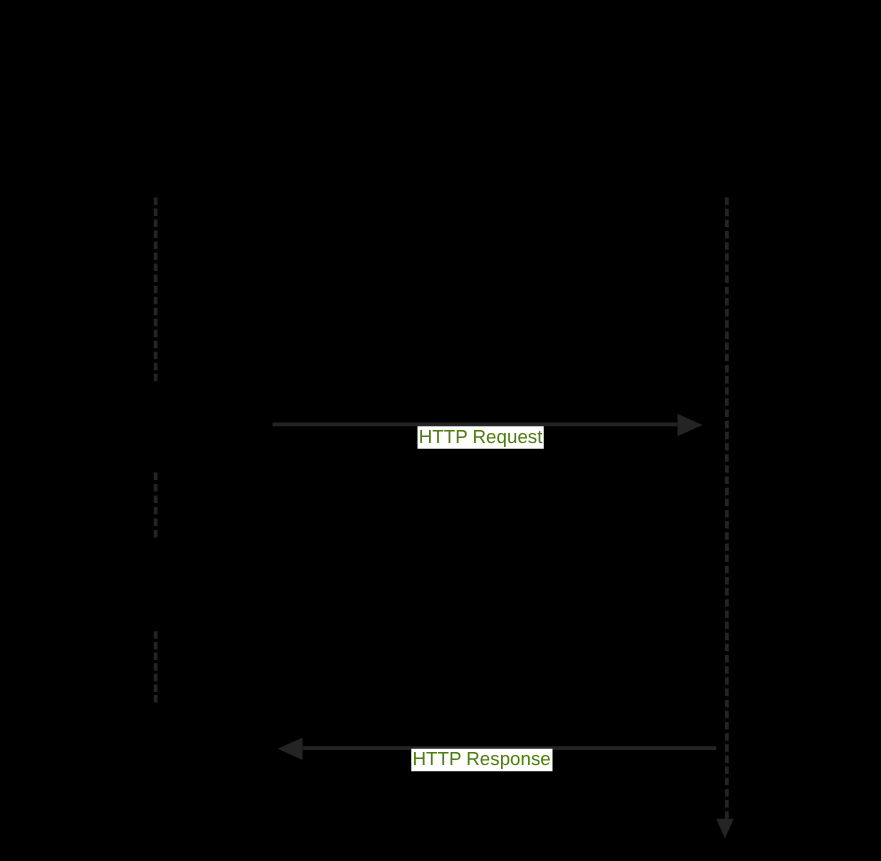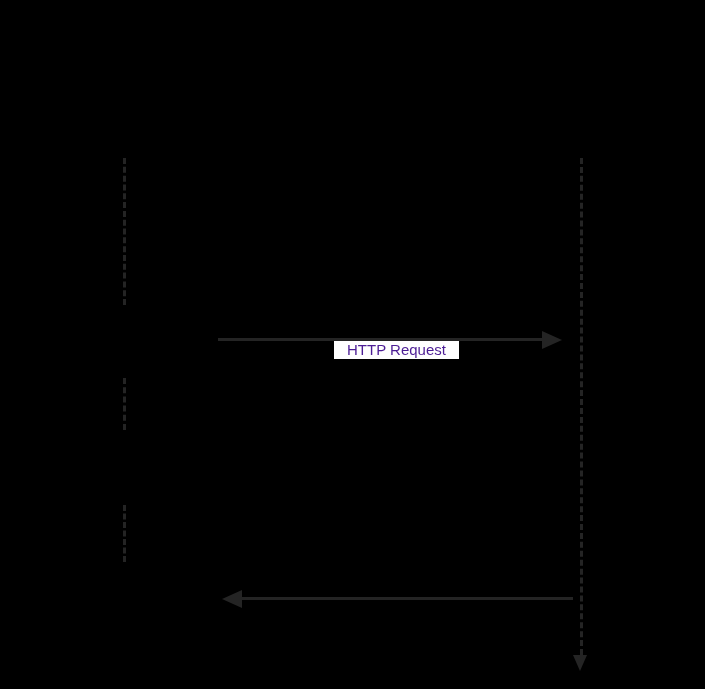--- a/index.html
+++ b/index.html
@@ -57,24 +57,24 @@
     border-left: 20px solid #242424;
   }
   .msg-head.left {
     border-right: 20px solid #242424;
   }
 
   
   .msg-label {
     position: absolute;
     background: #ffffff;
-    color: #4c1d95;
+    color: #4d7c0f;
     font-size: 15px;
     line-height: 18px;
-    padding: 0 13px;
+    padding: 0 1px;
     white-space: nowrap;
   }
 </style>
 </head>
 <body>
 
 <div id="canvas">
 
   <div class="lifeline-seg" style="left:123px; top:158px; height:147px;"></div>
   <div class="lifeline-seg" style="left:123px; top:378px; height:52px;"></div>
@@ -86,14 +86,15 @@
   <div class="msg" style="left:218px; top:338px; width:344px;">
     <div class="msg-line" style="width:324px;"></div>
     <div class="msg-head right" style="left:324px;"></div>
   </div>
   <div class="msg-label" style="left:334px; top:341px;">HTTP Request</div>
 
   <div class="msg" style="left:222px; top:597px; width:351px;">
     <div class="msg-head left" style="left:0px;"></div>
     <div class="msg-line" style="left:20px; width:331px;"></div>
   </div>
+  <div class="msg-label" style="left:329px; top:599px;">HTTP Response</div>
 
 </div>
 
 </body></html>

